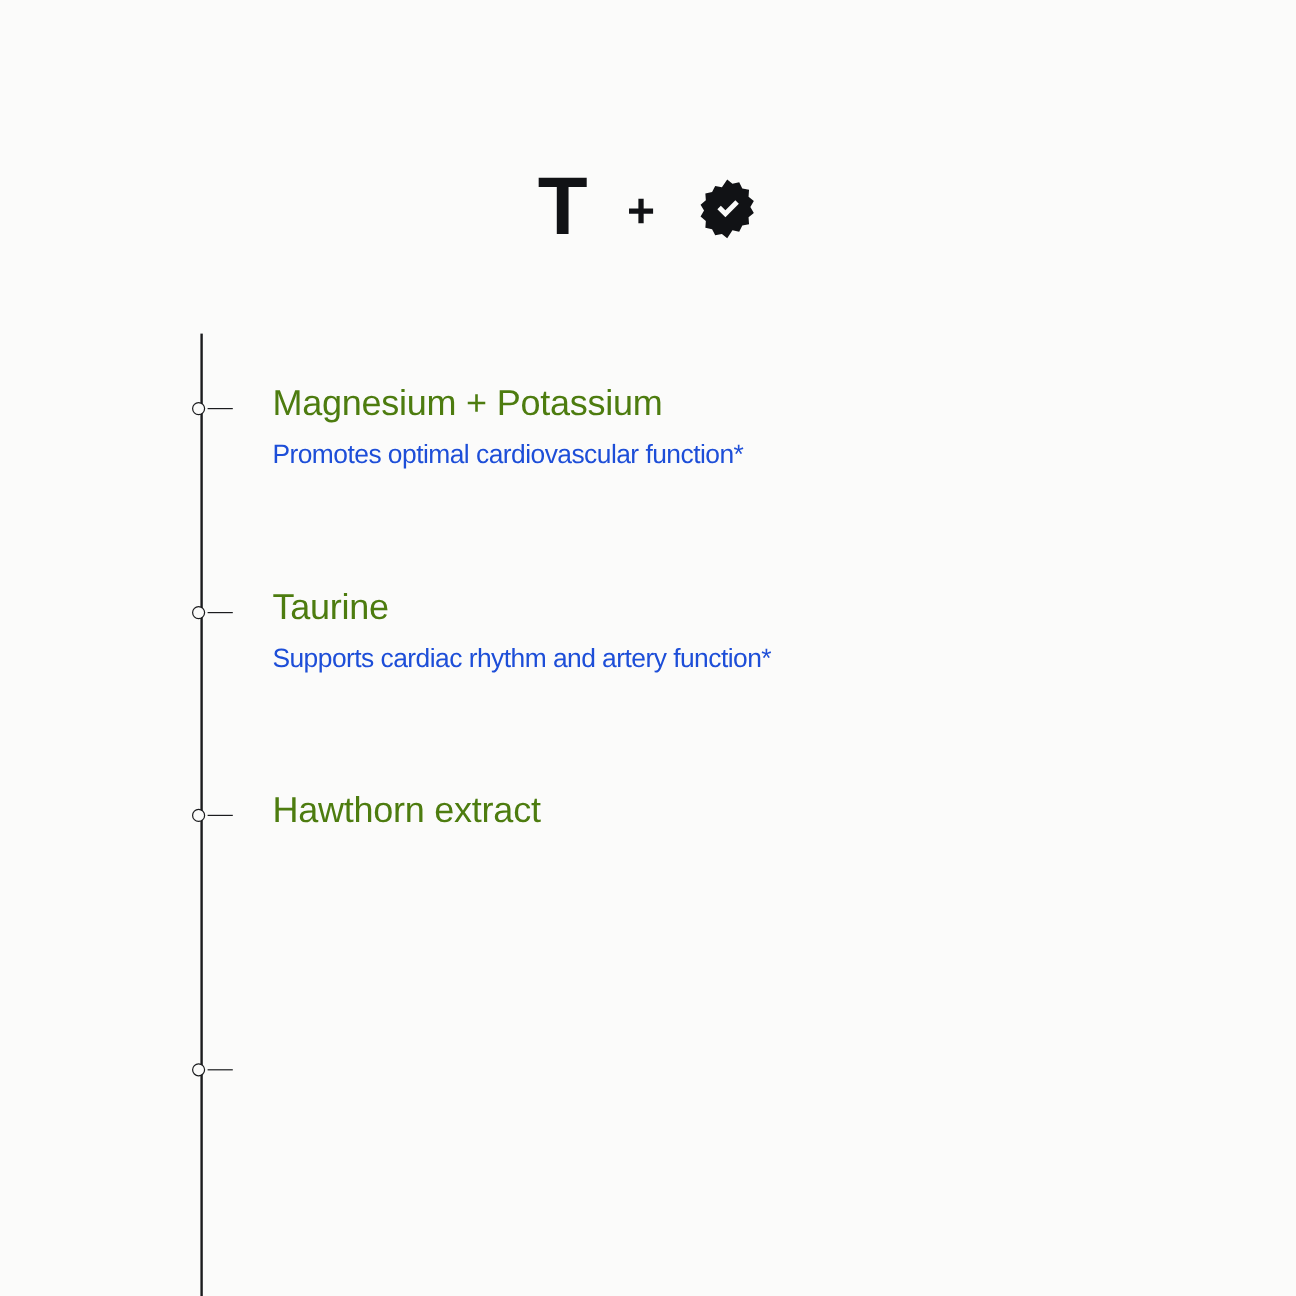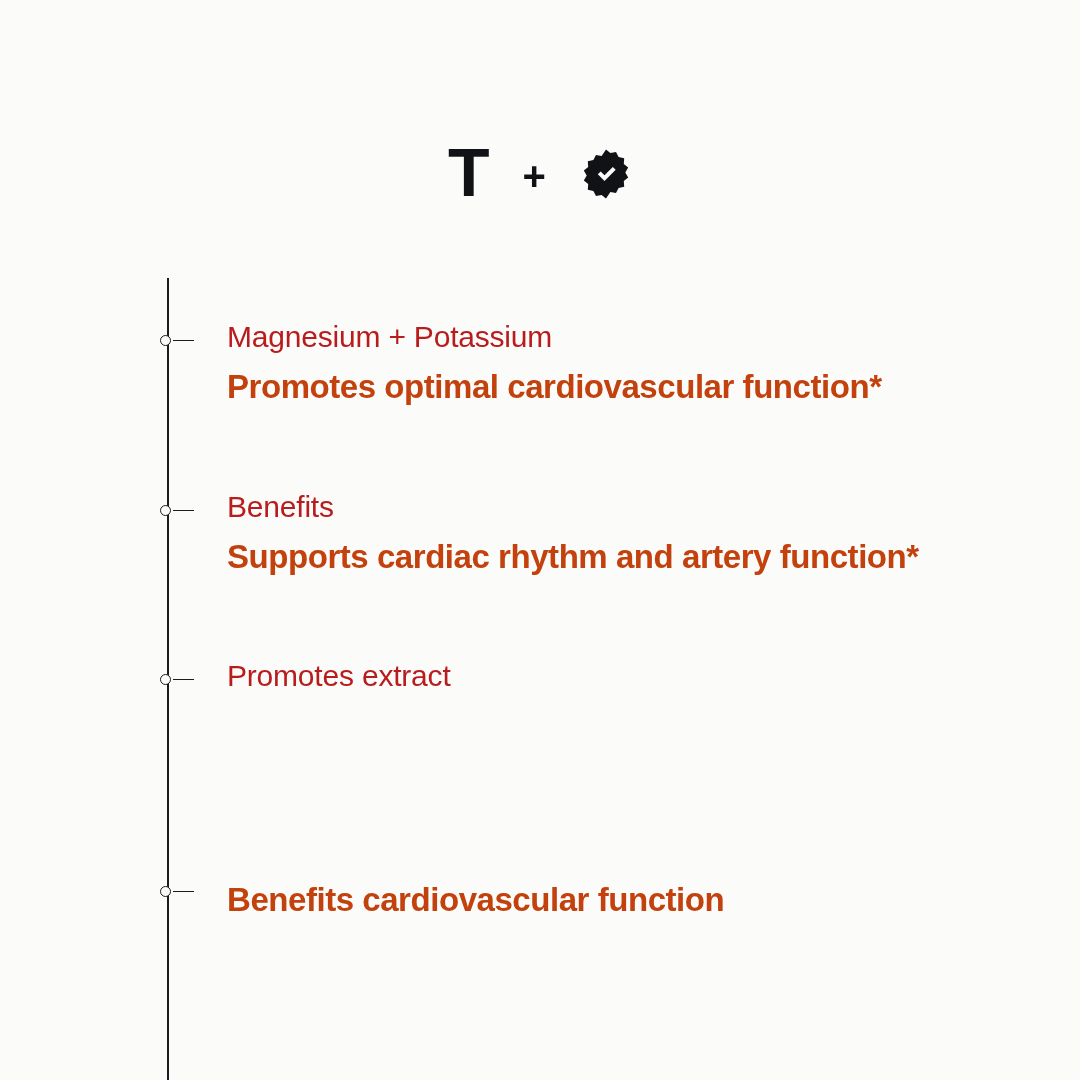--- a/index.html
+++ b/index.html
@@ -119,30 +119,30 @@
     position: absolute;
     left: 227px;
     top: 0;
     width: 790px;
   }
   .item-title {
     font-family: "Liberation Sans", sans-serif;
     font-size: 30px;
     font-weight: 400;
     line-height: 1.28;
-    color: #b91c1c;
+    color: #4d7c0f;
     letter-spacing: -0.2px;
     margin: 0;
   }
   .item-desc {
     font-family: "Liberation Sans", sans-serif;
-    font-size: 33px;
-    font-weight: 700;
+    font-size: 22px;
+    font-weight: 400;
     line-height: 1.4;
-    color: #c2410c;
+    color: #1d4ed8;
     letter-spacing: -0.45px;
     margin: 8px 0 0 0;
     max-width: 700px;
   }
 </style>
 </head>
 <body>
 
 <div class="canvas">
 
@@ -171,39 +171,38 @@
         <p class="item-desc">Promotes optimal cardiovascular function*</p>
       </div>
     </div>
 
     <div class="item item-1">
       <span class="node">
         <span class="ring"></span>
           <span class="stem"></span>
       </span>
       <div class="item-text">
-        <p class="item-title">Benefits</p>
+        <p class="item-title">Taurine</p>
         <p class="item-desc">Supports cardiac rhythm and artery function*</p>
       </div>
     </div>
 
     <div class="item item-2">
       <span class="node">
         <span class="ring"></span>
           <span class="stem"></span>
       </span>
       <div class="item-text">
-        <p class="item-title">Promotes extract</p>
+        <p class="item-title">Hawthorn extract</p>
       </div>
     </div>
 
     <div class="item item-3">
       <span class="node">
         <span class="ring"></span>
           <span class="stem"></span>
       </span>
       <div class="item-text">
-        <p class="item-desc">Benefits cardiovascular function</p>
       </div>
     </div>
 
   </div>
 </div>
 
 </body></html>

